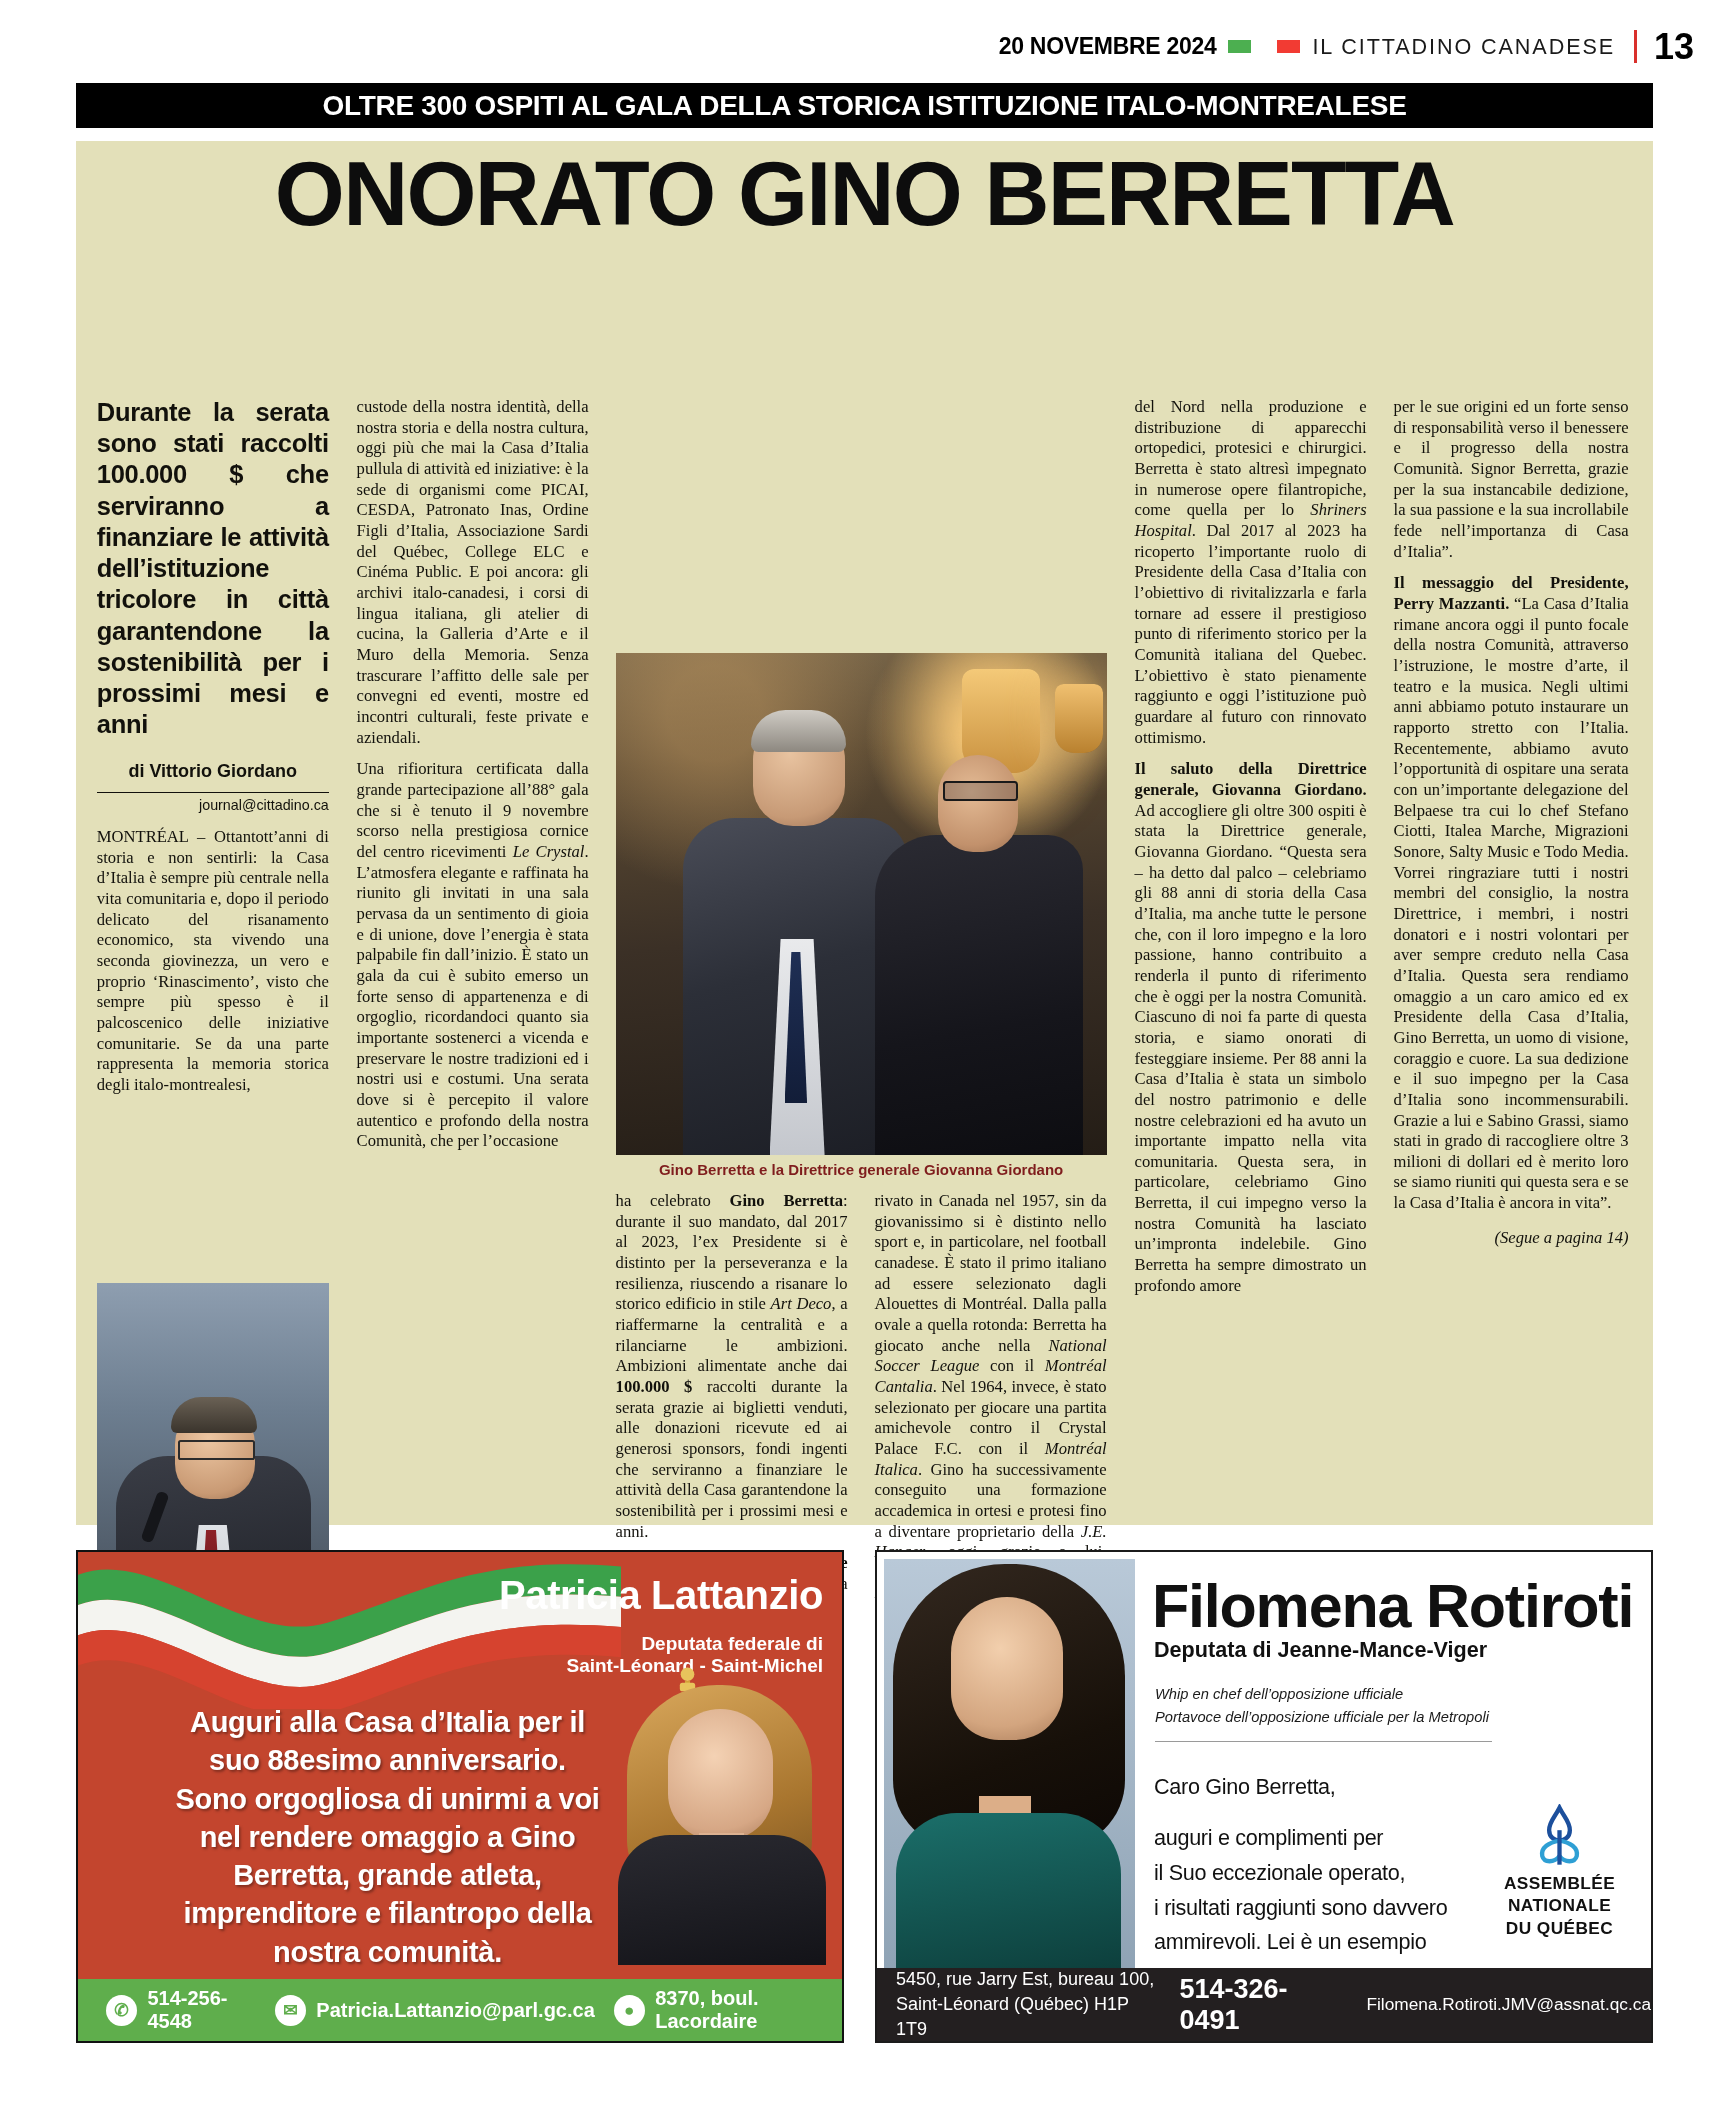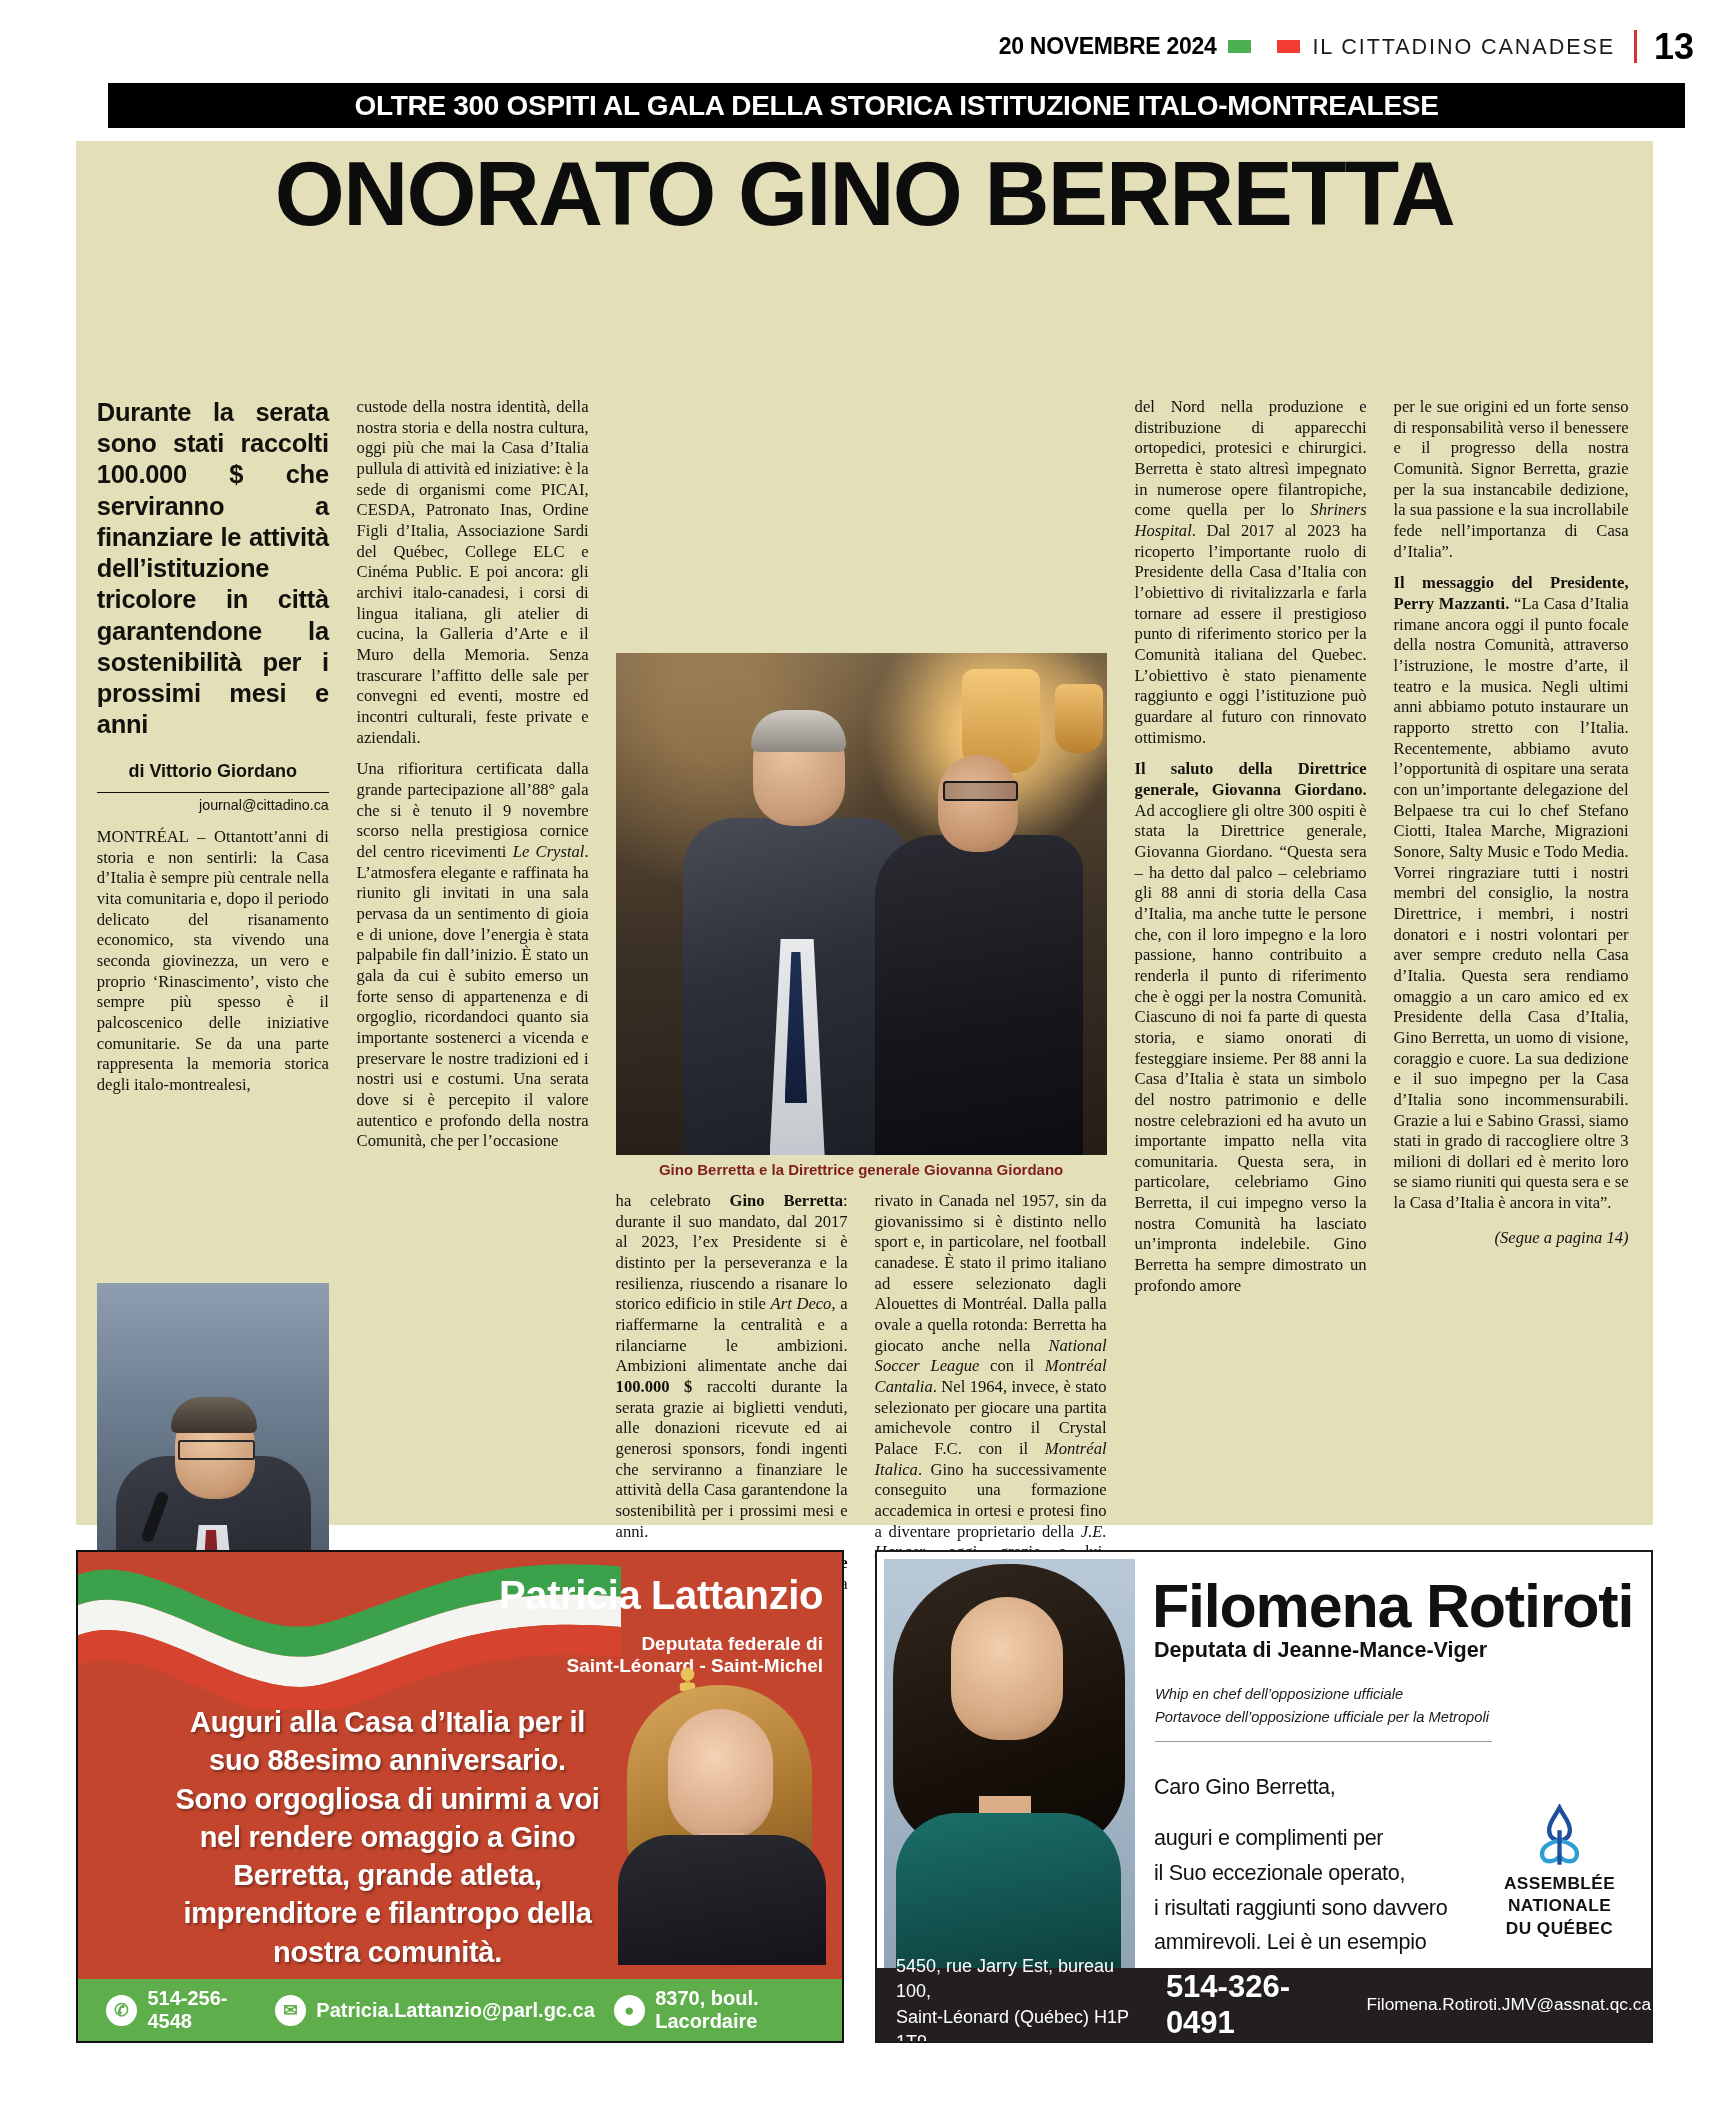--- a/index.html
+++ b/index.html
@@ -69,21 +69,20 @@
     background: #000;
     color: #fff;
     display: flex;
     align-items: center;
     justify-content: center;
     font-family: "Liberation Sans", sans-serif;
     font-weight: bold;
     font-size: 28px;
     letter-spacing: -0.3px;
     box-sizing: border-box;
-    margin-left: 32px;
   }
 
   
   .article {
     position: absolute;
     top: 141px; left: 76px;
     width: 1577px;
     height: 1384px;
     background: #e3e0b9;
     box-sizing: border-box;
@@ -544,21 +543,21 @@
     height: 73px;
     background: #231f20;
     color: #fff;
     display: flex;
     align-items: center;
     font-family: "Liberation Sans", sans-serif;
     box-sizing: border-box;
     padding-left: 19px;
   }
   .rot-addr { font-size: 18px; line-height: 1.4; width: 285px; }
-  .rot-phone { font-size: 31px; font-weight: bold; margin-left: 22.5px; }
+  .rot-phone { font-size: 27px; font-weight: bold; margin-left: 22.5px; }
   .rot-email { font-size: 17.3px; margin-left: 33px; }
 </style>
 </head>
 <body>
 
 <div class="masthead">
   <span class="mast-date">20 NOVEMBRE 2024</span>
   <span class="flag-chip flag-green"></span>
   <span class="flag-chip flag-red"></span>
   <span class="mast-name">IL CITTADINO CANADESE</span>

